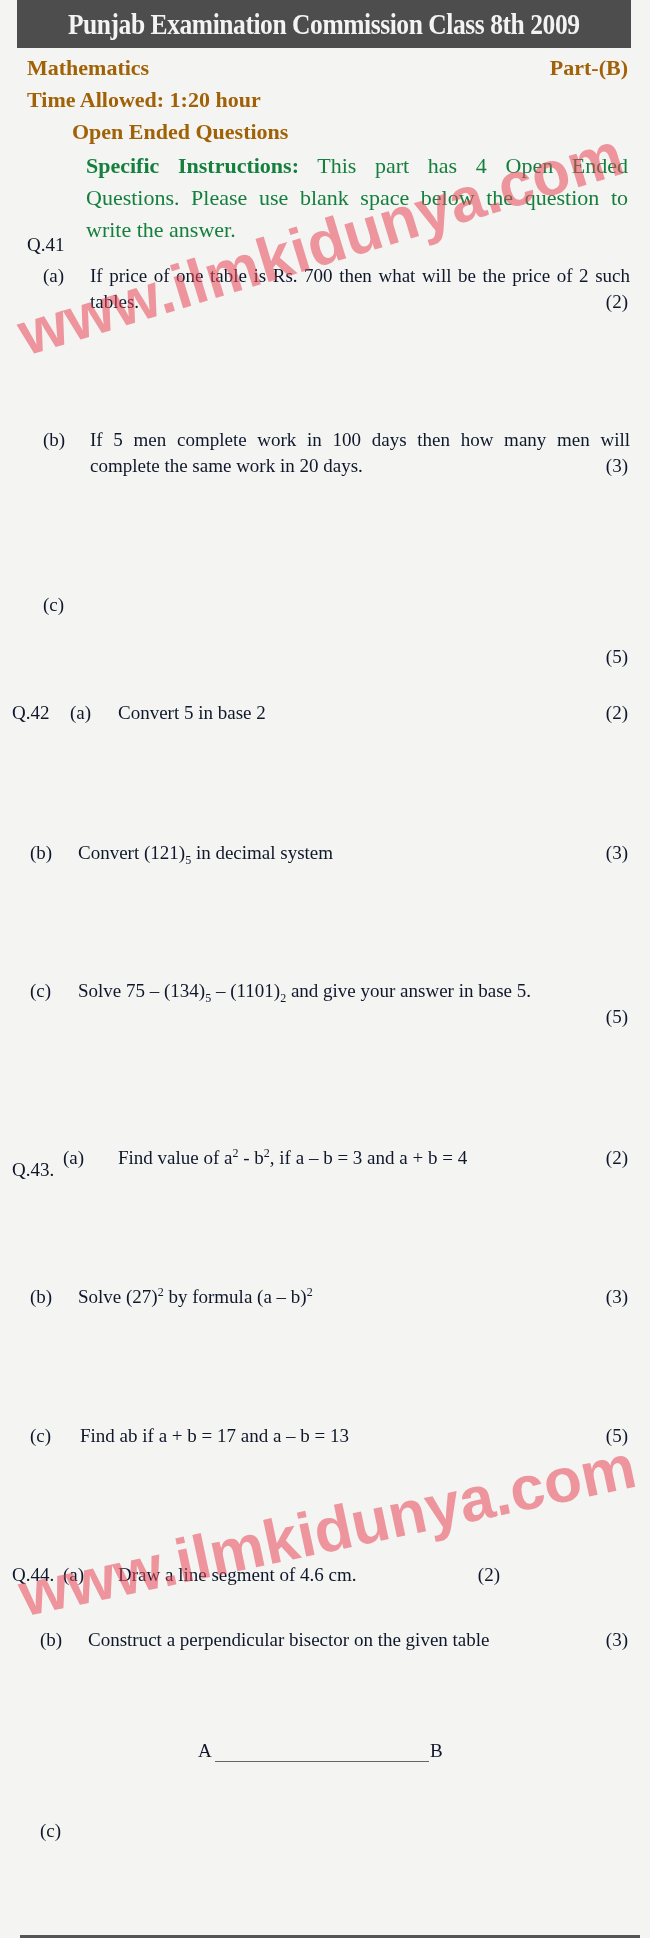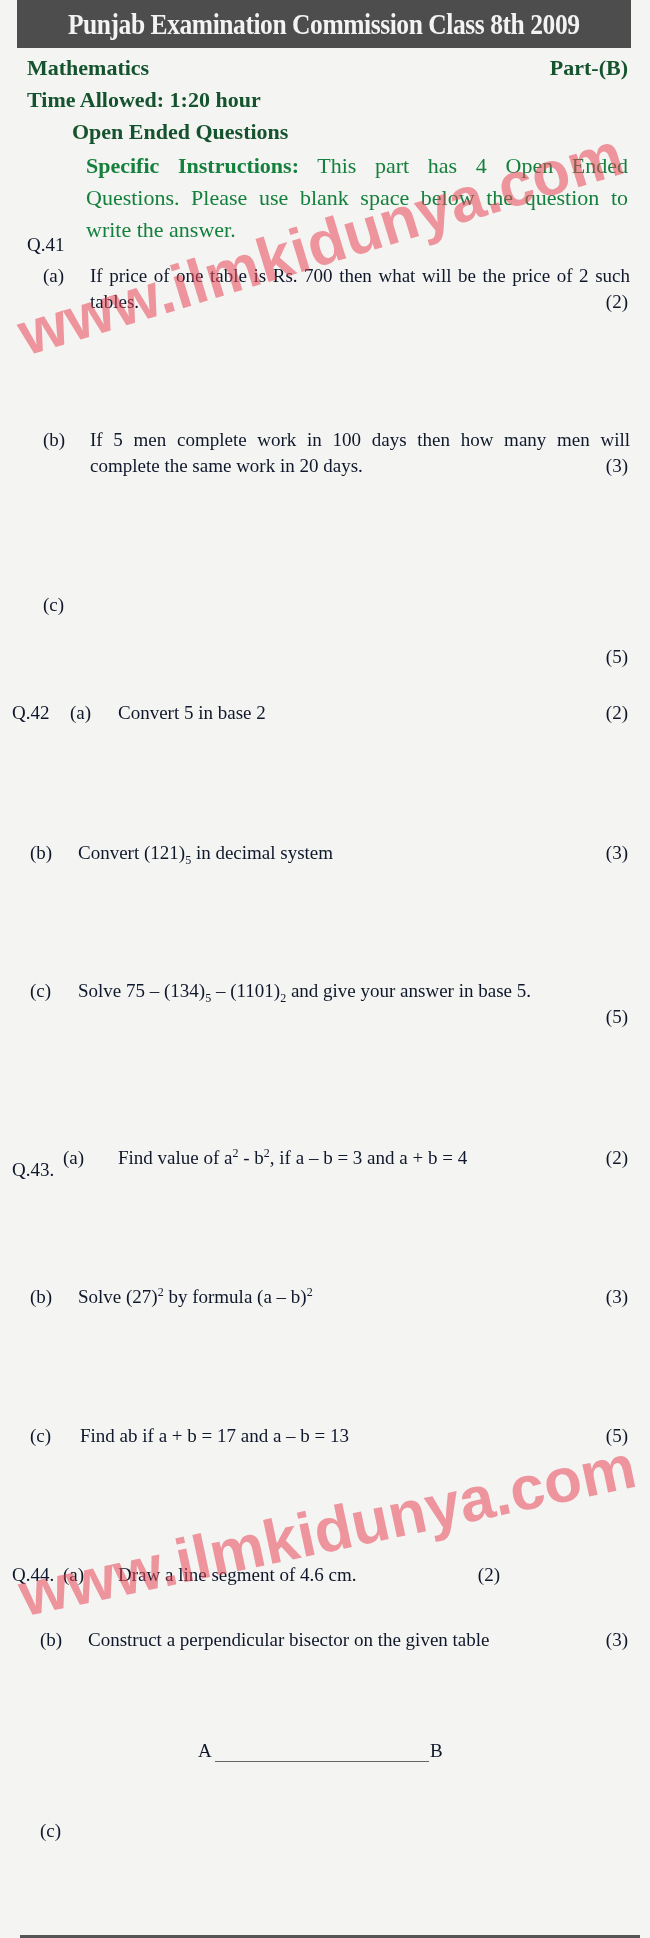--- a/index.html
+++ b/index.html
@@ -31,21 +31,21 @@
       font-weight: bold;
       font-size: 29px;
       letter-spacing: -0.5px;
       transform: scaleX(0.88);
       white-space: nowrap;
     }
     .abs { position: absolute; white-space: nowrap; }
     .meta {
       font-weight: bold;
       font-size: 22px;
-      color: #14532d;
+      color: #a16207;
     }
     .instr {
       position: absolute;
       left: 86px;
       top: 150px;
       width: 542px;
       font-size: 22px;
       line-height: 32px;
       text-align: justify;
       color: #15803d;

